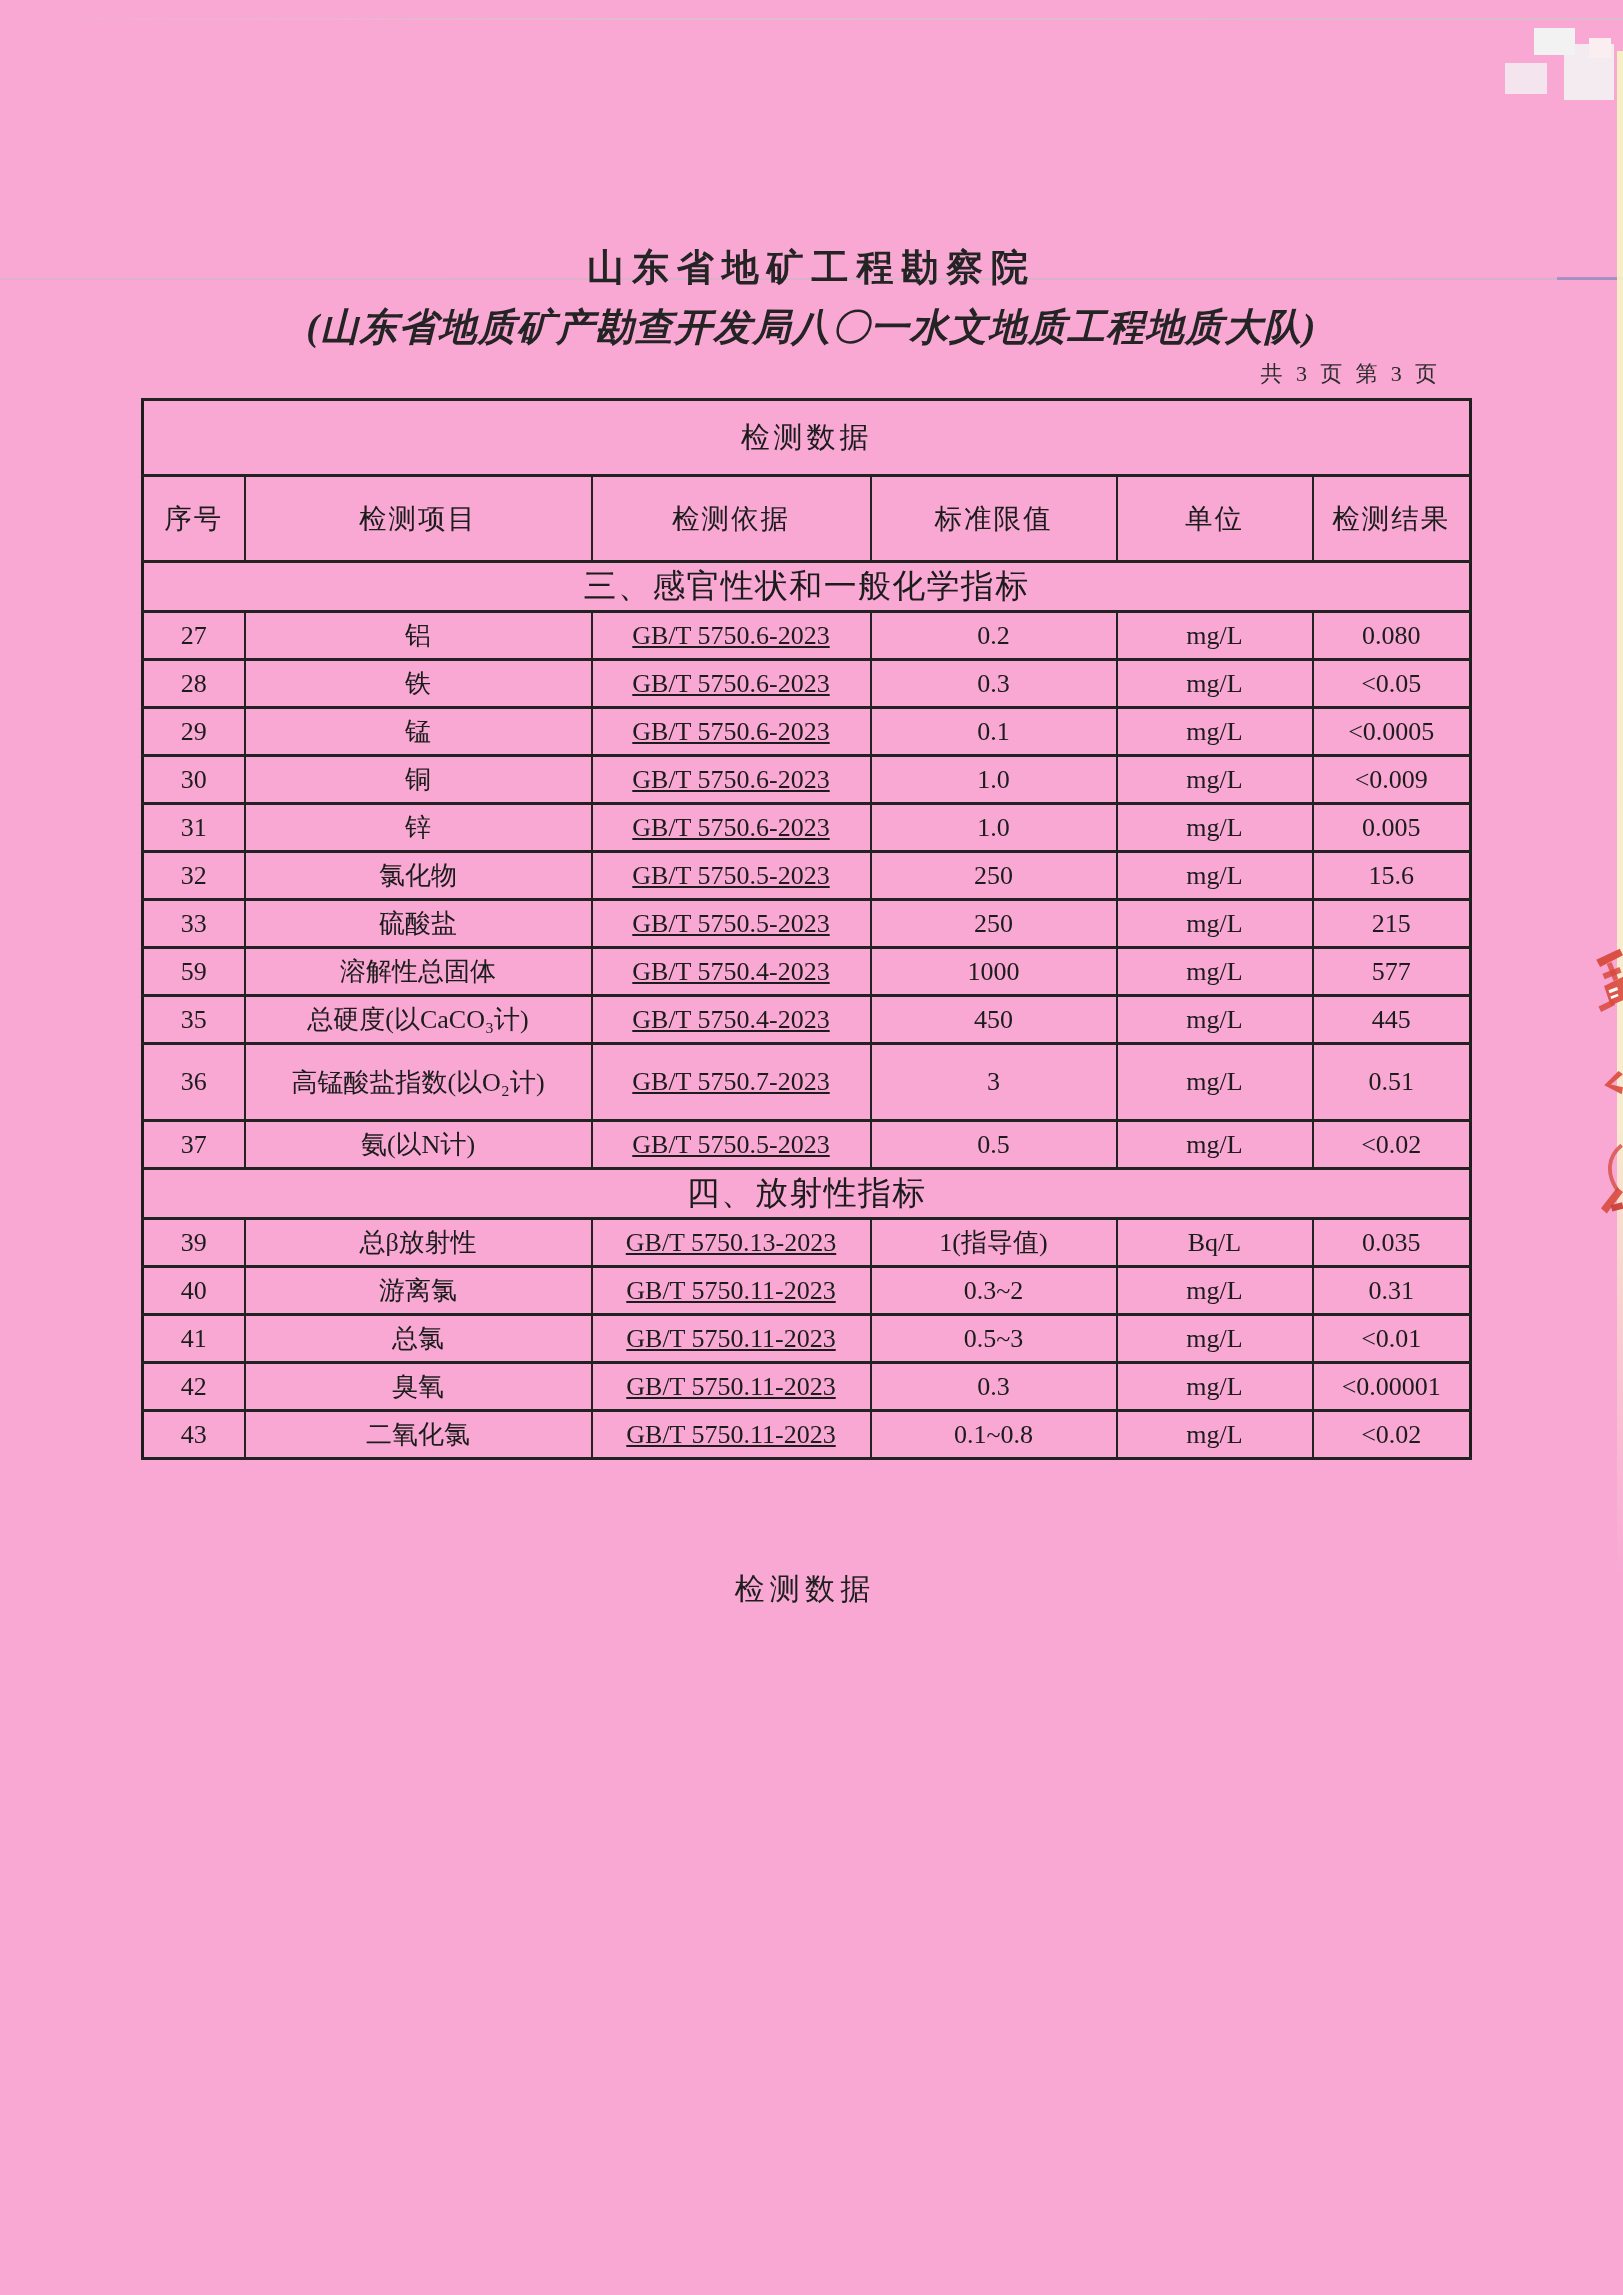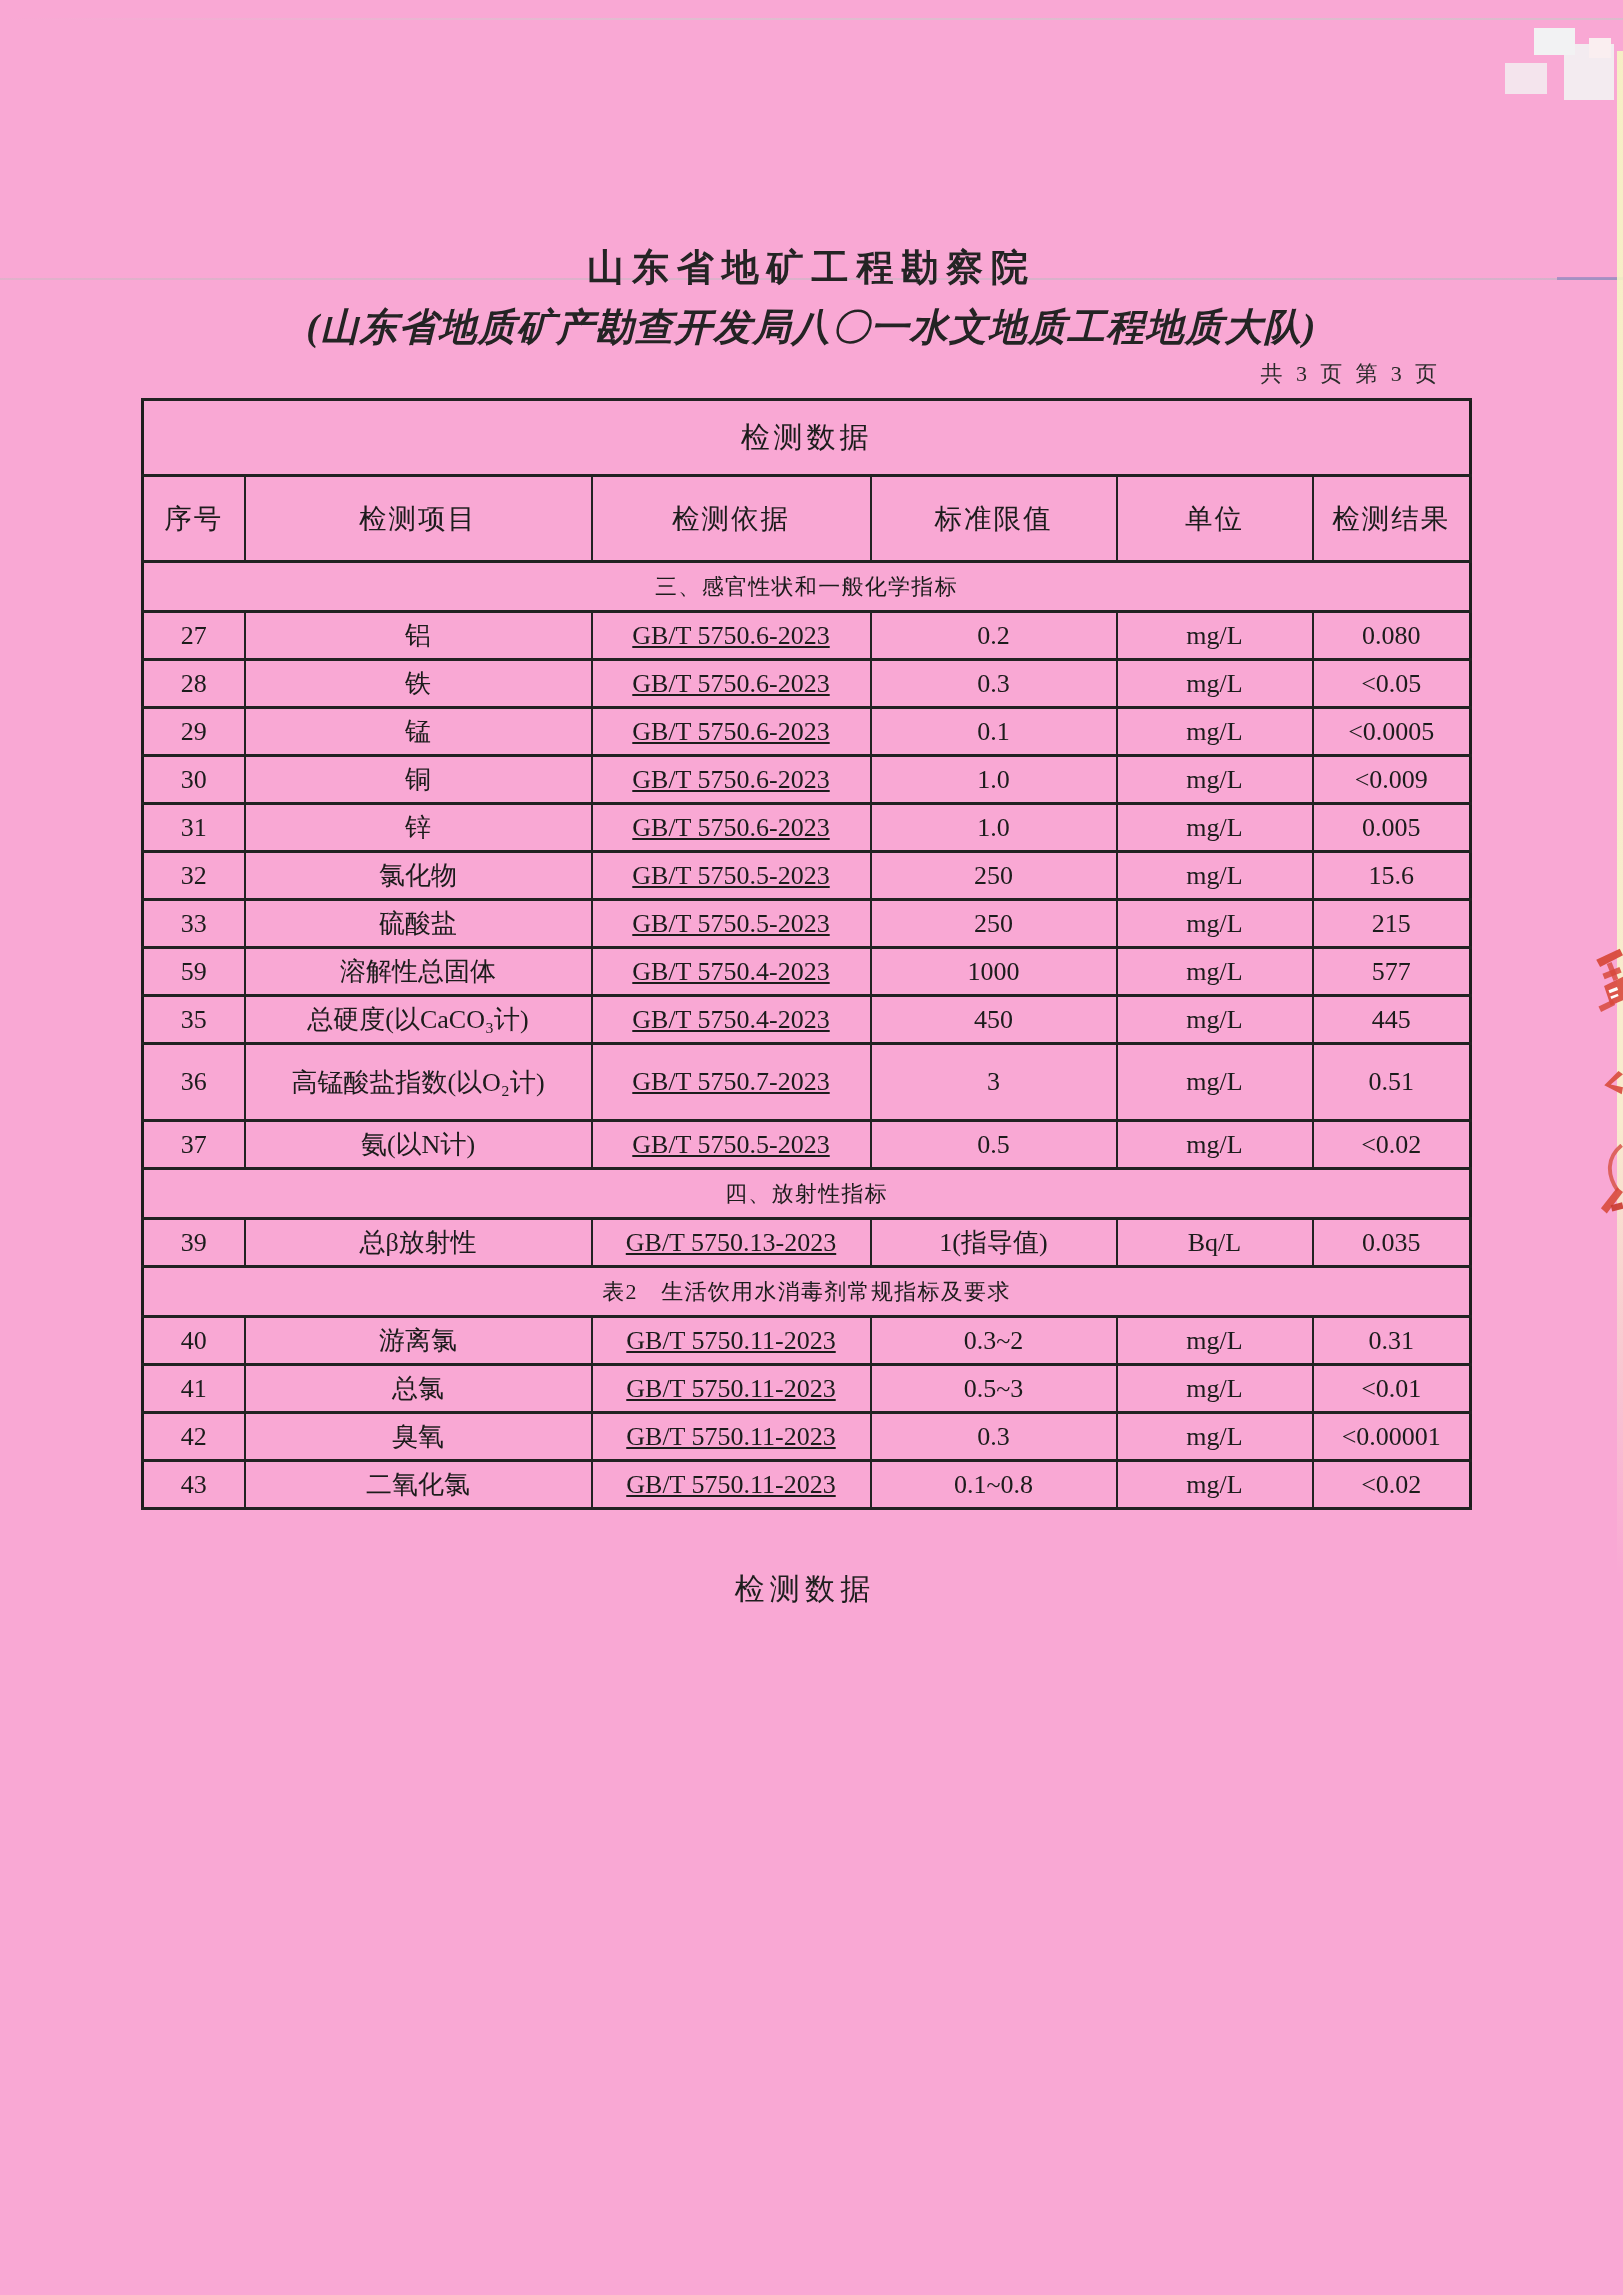--- a/index.html
+++ b/index.html
@@ -103,21 +103,21 @@
     font-weight: normal;
     overflow: hidden;
     white-space: nowrap;
   }
   table.report { border: 3.9px solid #1d1d1d; }
   tr.table-title-row { height: 76px; }
   tr.table-title-row td { font-size: 29px; letter-spacing: 3.9px; }
   tr.col-header-row { height: 86px; }
   tr.col-header-row th { font-size: 27.5px; letter-spacing: 2px; }
   tr.row-section { height: 50px; }
-  tr.row-section td { font-size: 22px; letter-spacing: 1.3px; }
+  tr.row-section td { font-size: 33px; letter-spacing: 1.3px; }
   tr.row-data { height: 48px; }
   tr.row-data td { font-size: 26px; }
   tr.row-tall { height: 77px; }
   td.cell-seq    { font-size: 26px; }
   td.cell-method { letter-spacing: 0px; text-decoration: underline; }
 
   .below-note {
     position: absolute;
     left: 141px; top: 1569px;
     width: 1328px;
@@ -267,23 +267,20 @@
             <td colspan="6">四、放射性指标</td>
           </tr>
           <tr class="row-data">
             <td class="cell-seq">39</td>
             <td class="cell-item">总β放射性</td>
             <td class="cell-method">GB/T 5750.13-2023</td>
             <td class="cell-limit">1(指导值)</td>
             <td class="cell-unit">Bq/L</td>
             <td class="cell-result">0.035</td>
           </tr>
-          <tr class="row-section">
-            <td colspan="6">表2　生活饮用水消毒剂常规指标及要求</td>
-          </tr>
           <tr class="row-data">
             <td class="cell-seq">40</td>
             <td class="cell-item">游离氯</td>
             <td class="cell-method">GB/T 5750.11-2023</td>
             <td class="cell-limit">0.3~2</td>
             <td class="cell-unit">mg/L</td>
             <td class="cell-result">0.31</td>
           </tr>
           <tr class="row-data">
             <td class="cell-seq">41</td>

